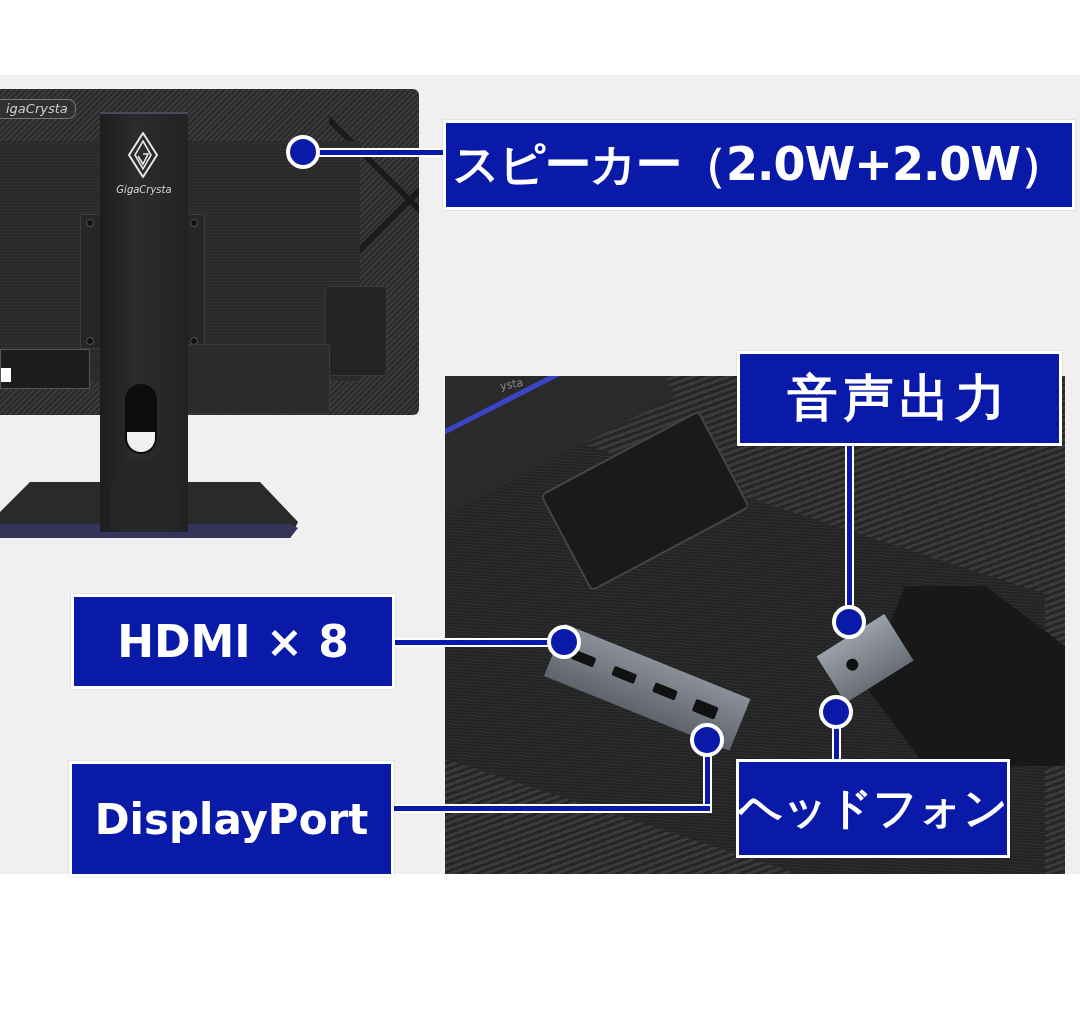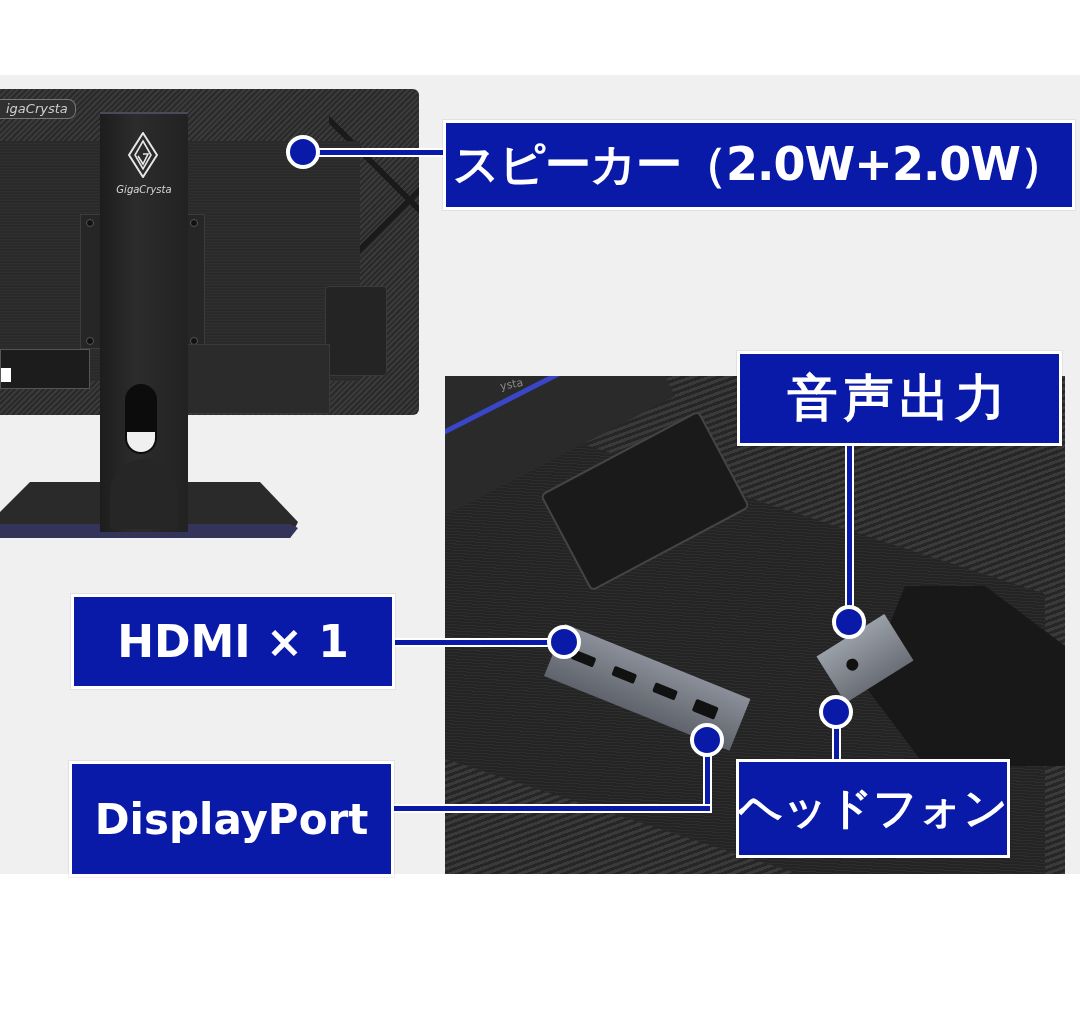--- a/index.html
+++ b/index.html
@@ -224,17 +224,17 @@
 <div class="line h" style="left:392px;top:804px;width:320px"></div>
 <div class="dot" style="left:690px;top:723px"></div>
 
 <div class="line v" style="left:832px;top:715px;height:48px"></div>
 <div class="dot" style="left:819px;top:695px"></div>
 
 <div class="callout" style="left:443px;top:120px;width:632px;height:90px;font-size:46px;letter-spacing:-1px">スピーカー（2.0W+2.0W）</div>
 
 <div class="callout" style="left:737px;top:351px;width:325px;height:95px;font-size:50px;letter-spacing:6px">音声出力</div>
 
-<div class="callout" style="left:71px;top:594px;width:324px;height:95px;font-size:44px">HDMI × 1</div>
+<div class="callout" style="left:71px;top:594px;width:324px;height:95px;font-size:44px">HDMI × 8</div>
 
 <div class="callout" style="left:69px;top:761px;width:325px;height:116px;font-size:42px">DisplayPort</div>
 
 <div class="callout" style="left:736px;top:759px;width:274px;height:99px;font-size:44px">ヘッドフォン</div>
 
 </body></html>

